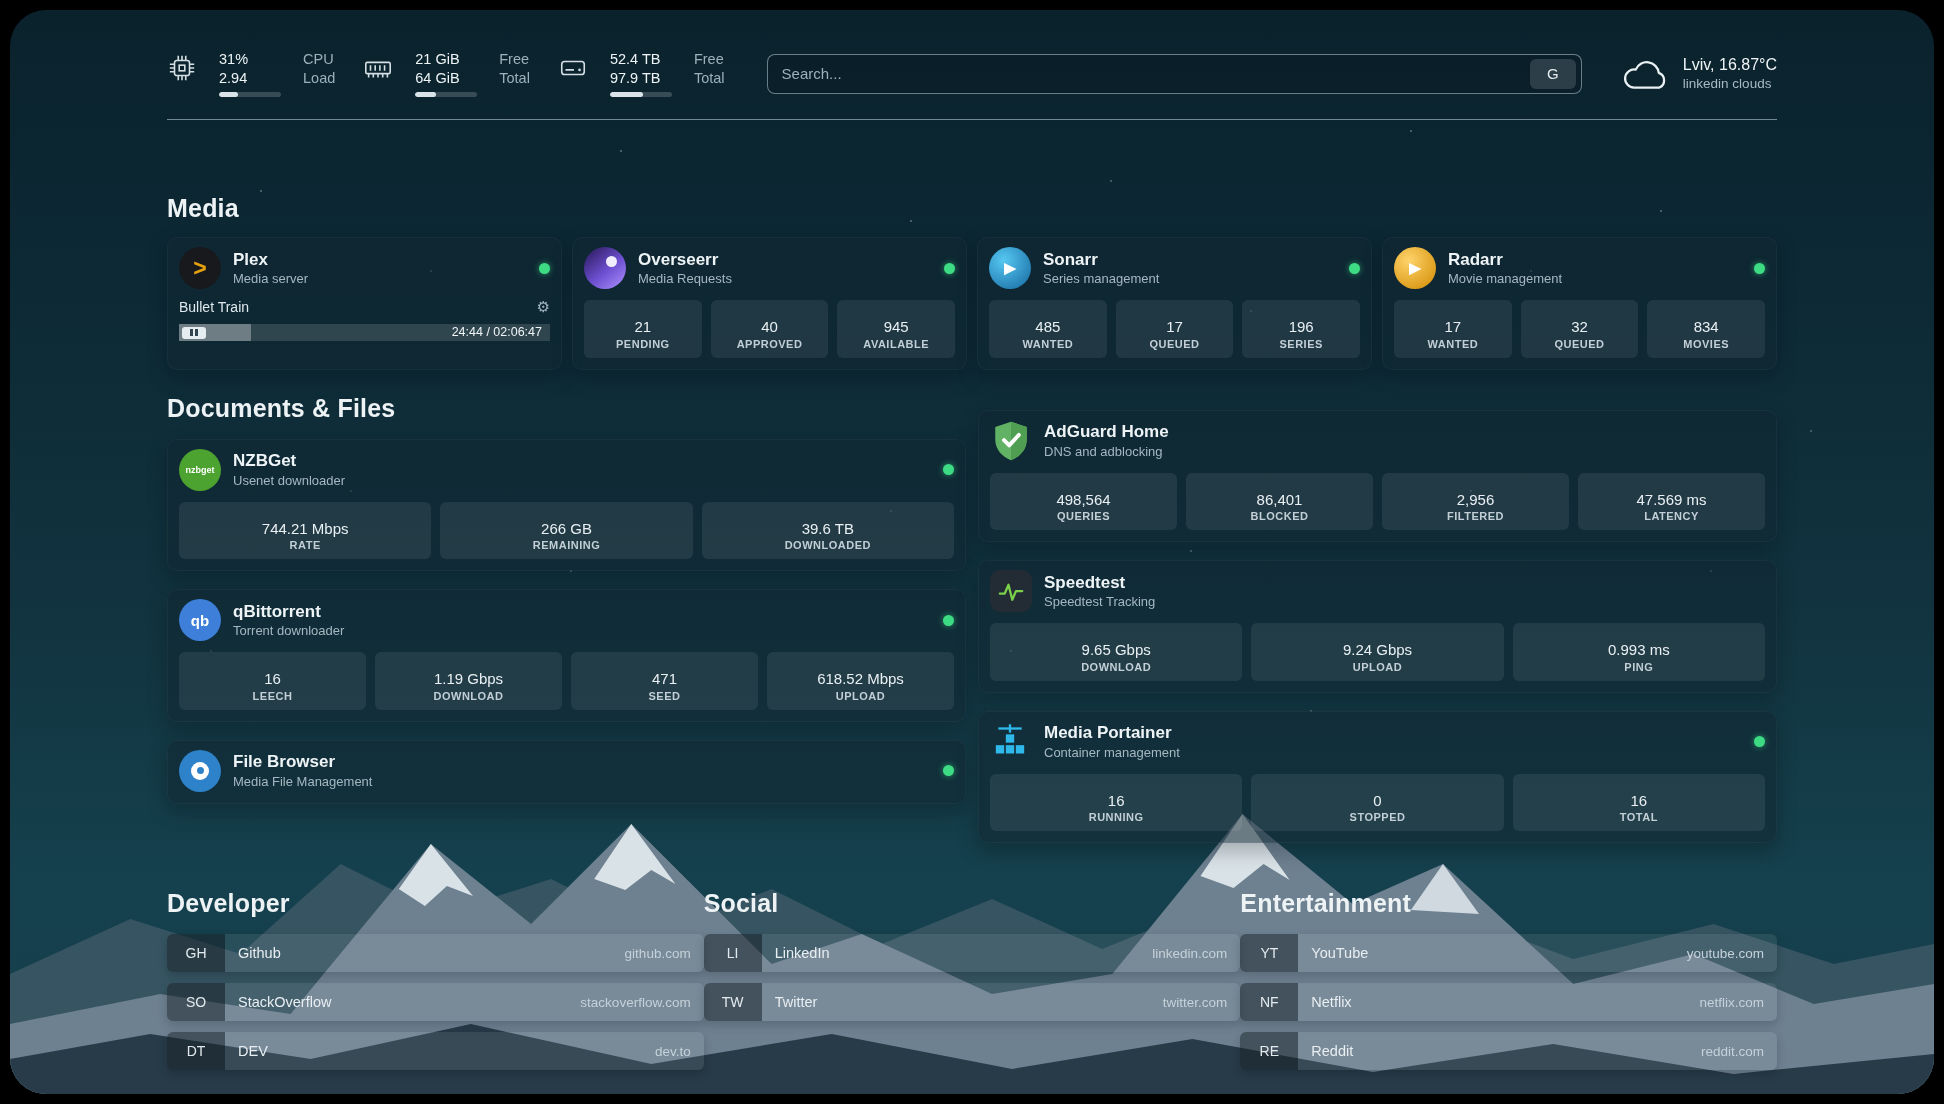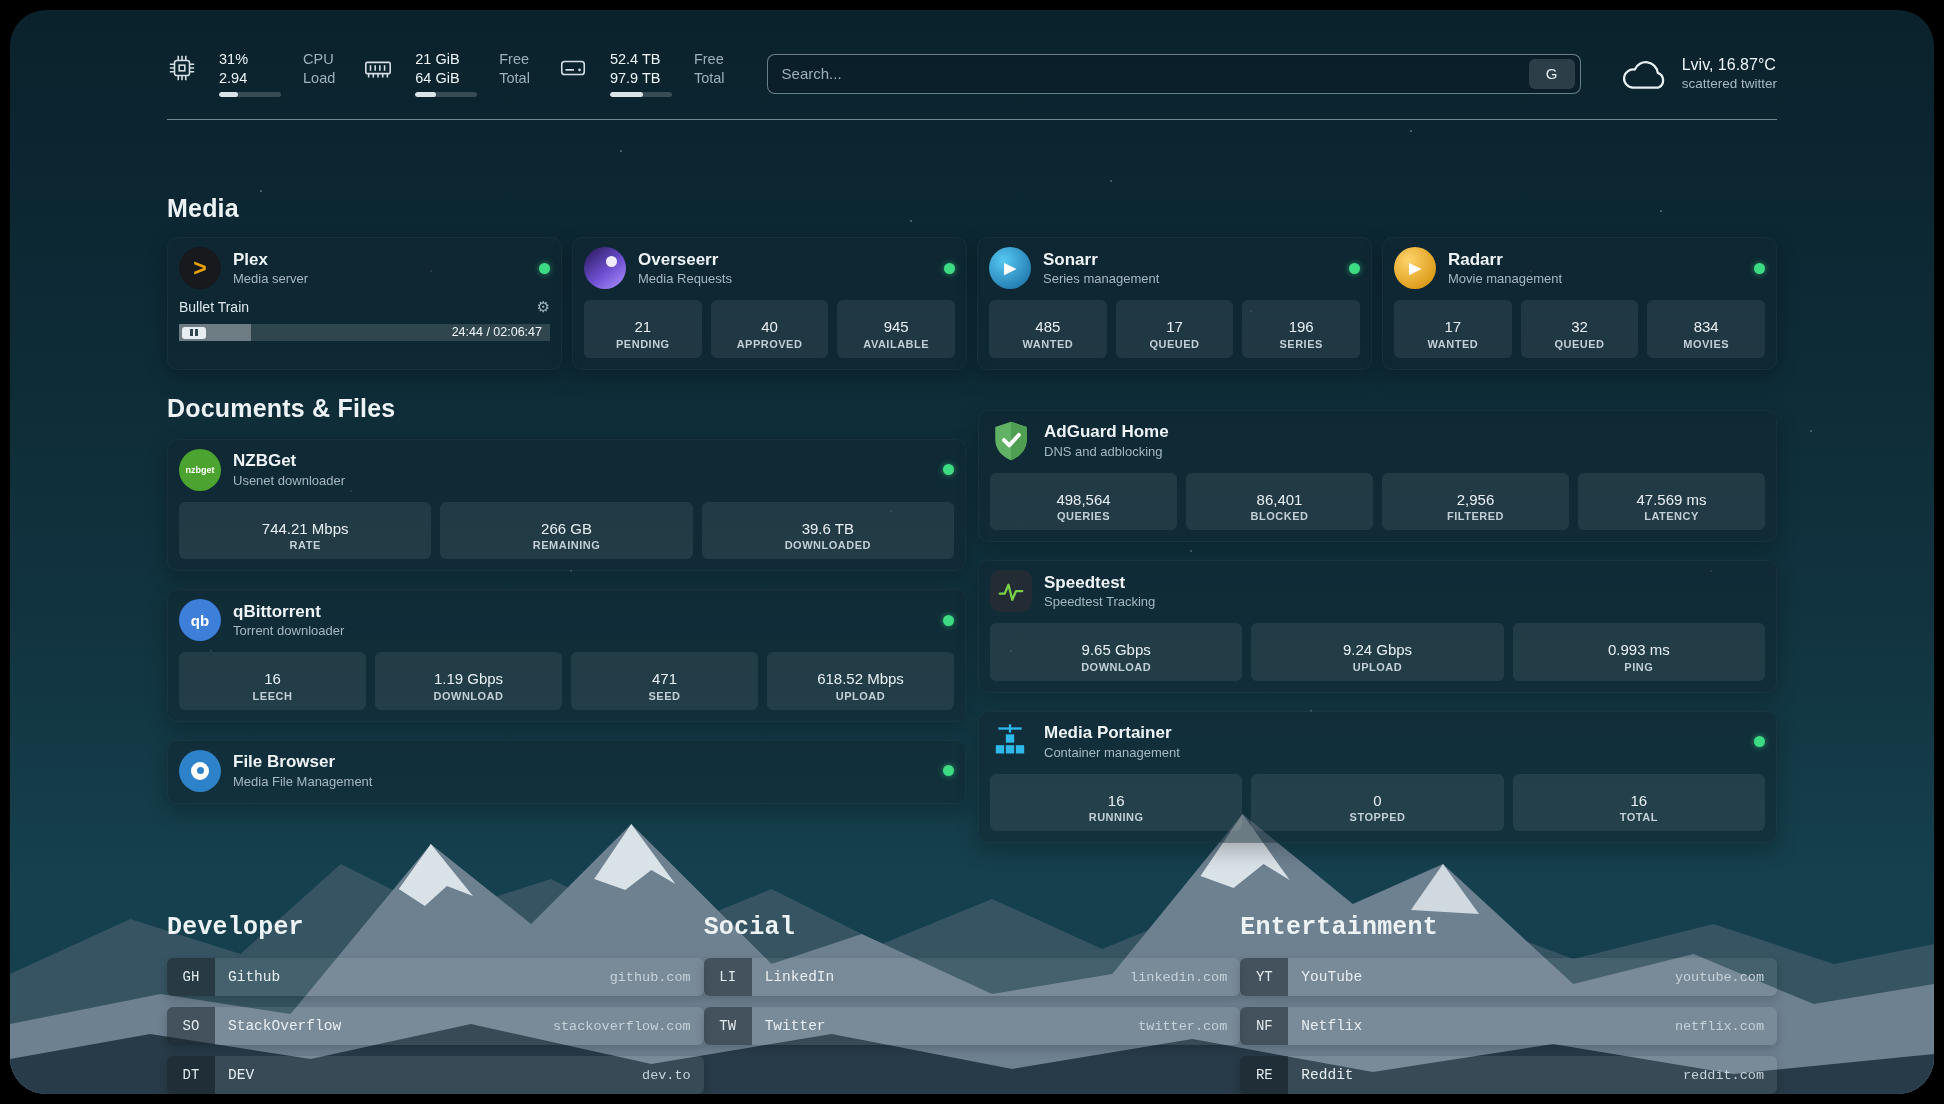--- a/index.html
+++ b/index.html
@@ -92,25 +92,25 @@
   .ic-sonarr { background:radial-gradient(circle at 35% 32%,#56c8f2,#15679e); color:#fff; font-size:15px; }
   .ic-radarr { background:radial-gradient(circle at 35% 32%,#ffd36b,#d08a00); color:#fff; font-size:15px; }
   .ic-nzbget { background:#4da32f; color:#fff; font-size:9px; font-weight:700; }
   .ic-qbit { background:#3d7fd9; color:#fff; font-size:15px; font-weight:700; }
   .ic-fb { background:#2d82c9; }
   .ic-fb .ring { width:18px; height:18px; border-radius:50%; background:#fff; display:flex; align-items:center; justify-content:center; }
   .ic-fb .dot { width:7px; height:7px; border-radius:50%; background:#2d82c9; }
   .ic-speedtest { width:42px; height:42px; border-radius:10px; background:#232c35; display:flex; align-items:center; justify-content:center; }
 
   
-  .bm-grid { display:grid; grid-template-columns:repeat(3,1fr); margin-top:70px;font-family:Liberation Mono, monospace; }
+  .bm-grid { display:grid; grid-template-columns:repeat(3,1fr); margin-top:46px; }
   .bm-rows { margin-top:16px; display:flex; flex-direction:column; gap:11px; }
   .bm-row { display:flex; align-items:center; height:38px; background:rgba(255,255,255,.08); border-radius:6px;
     overflow:hidden; cursor:pointer; box-shadow:0 4px 10px rgba(0,6,10,.18); }
-  .bm-abbr { width:48px; align-self:stretch; background:rgba(4,14,20,.45); color:#e2eaee; font-size:14px;
+  .bm-abbr { width:58px; align-self:stretch; background:rgba(4,14,20,.45); color:#e2eaee; font-size:14px;
     display:flex; align-items:center; justify-content:center; flex:none; }
   .bm-name { margin-left:13px; font-size:14.5px; color:#e8eef1; }
   .bm-url { margin-left:auto; margin-right:13px; font-size:13.5px; color:#c6d2d9; }
 </style>
 </head>
 <body>
 
 <div class="screen">
   <div class="specks"></div>
 
@@ -198,21 +198,21 @@
           <button class="search-btn">G</button>
         </div>
       </div>
 
       <div class="weather">
         <svg class="weather-icon" viewBox="0 0 64 44" fill="none" stroke="#e9f0f3" stroke-width="3">
           <path d="M50 40 H16 a12 12 0 1 1 2.3-23.8 A16 16 0 0 1 49 20.5 A10.5 10.5 0 0 1 50 40 Z" stroke-linejoin="round"></path>
         </svg>
         <div class="svc-text">
           <div class="weather-loc">Lviv, 16.87°C</div>
-          <div class="weather-cond">scattered twitter</div>
+          <div class="weather-cond">linkedin clouds</div>
         </div>
       </div>
     </div>
 
     <div class="divider"></div>
 
     <div class="section-title media-title">Media</div>
 
     <div class="media-grid">
 

